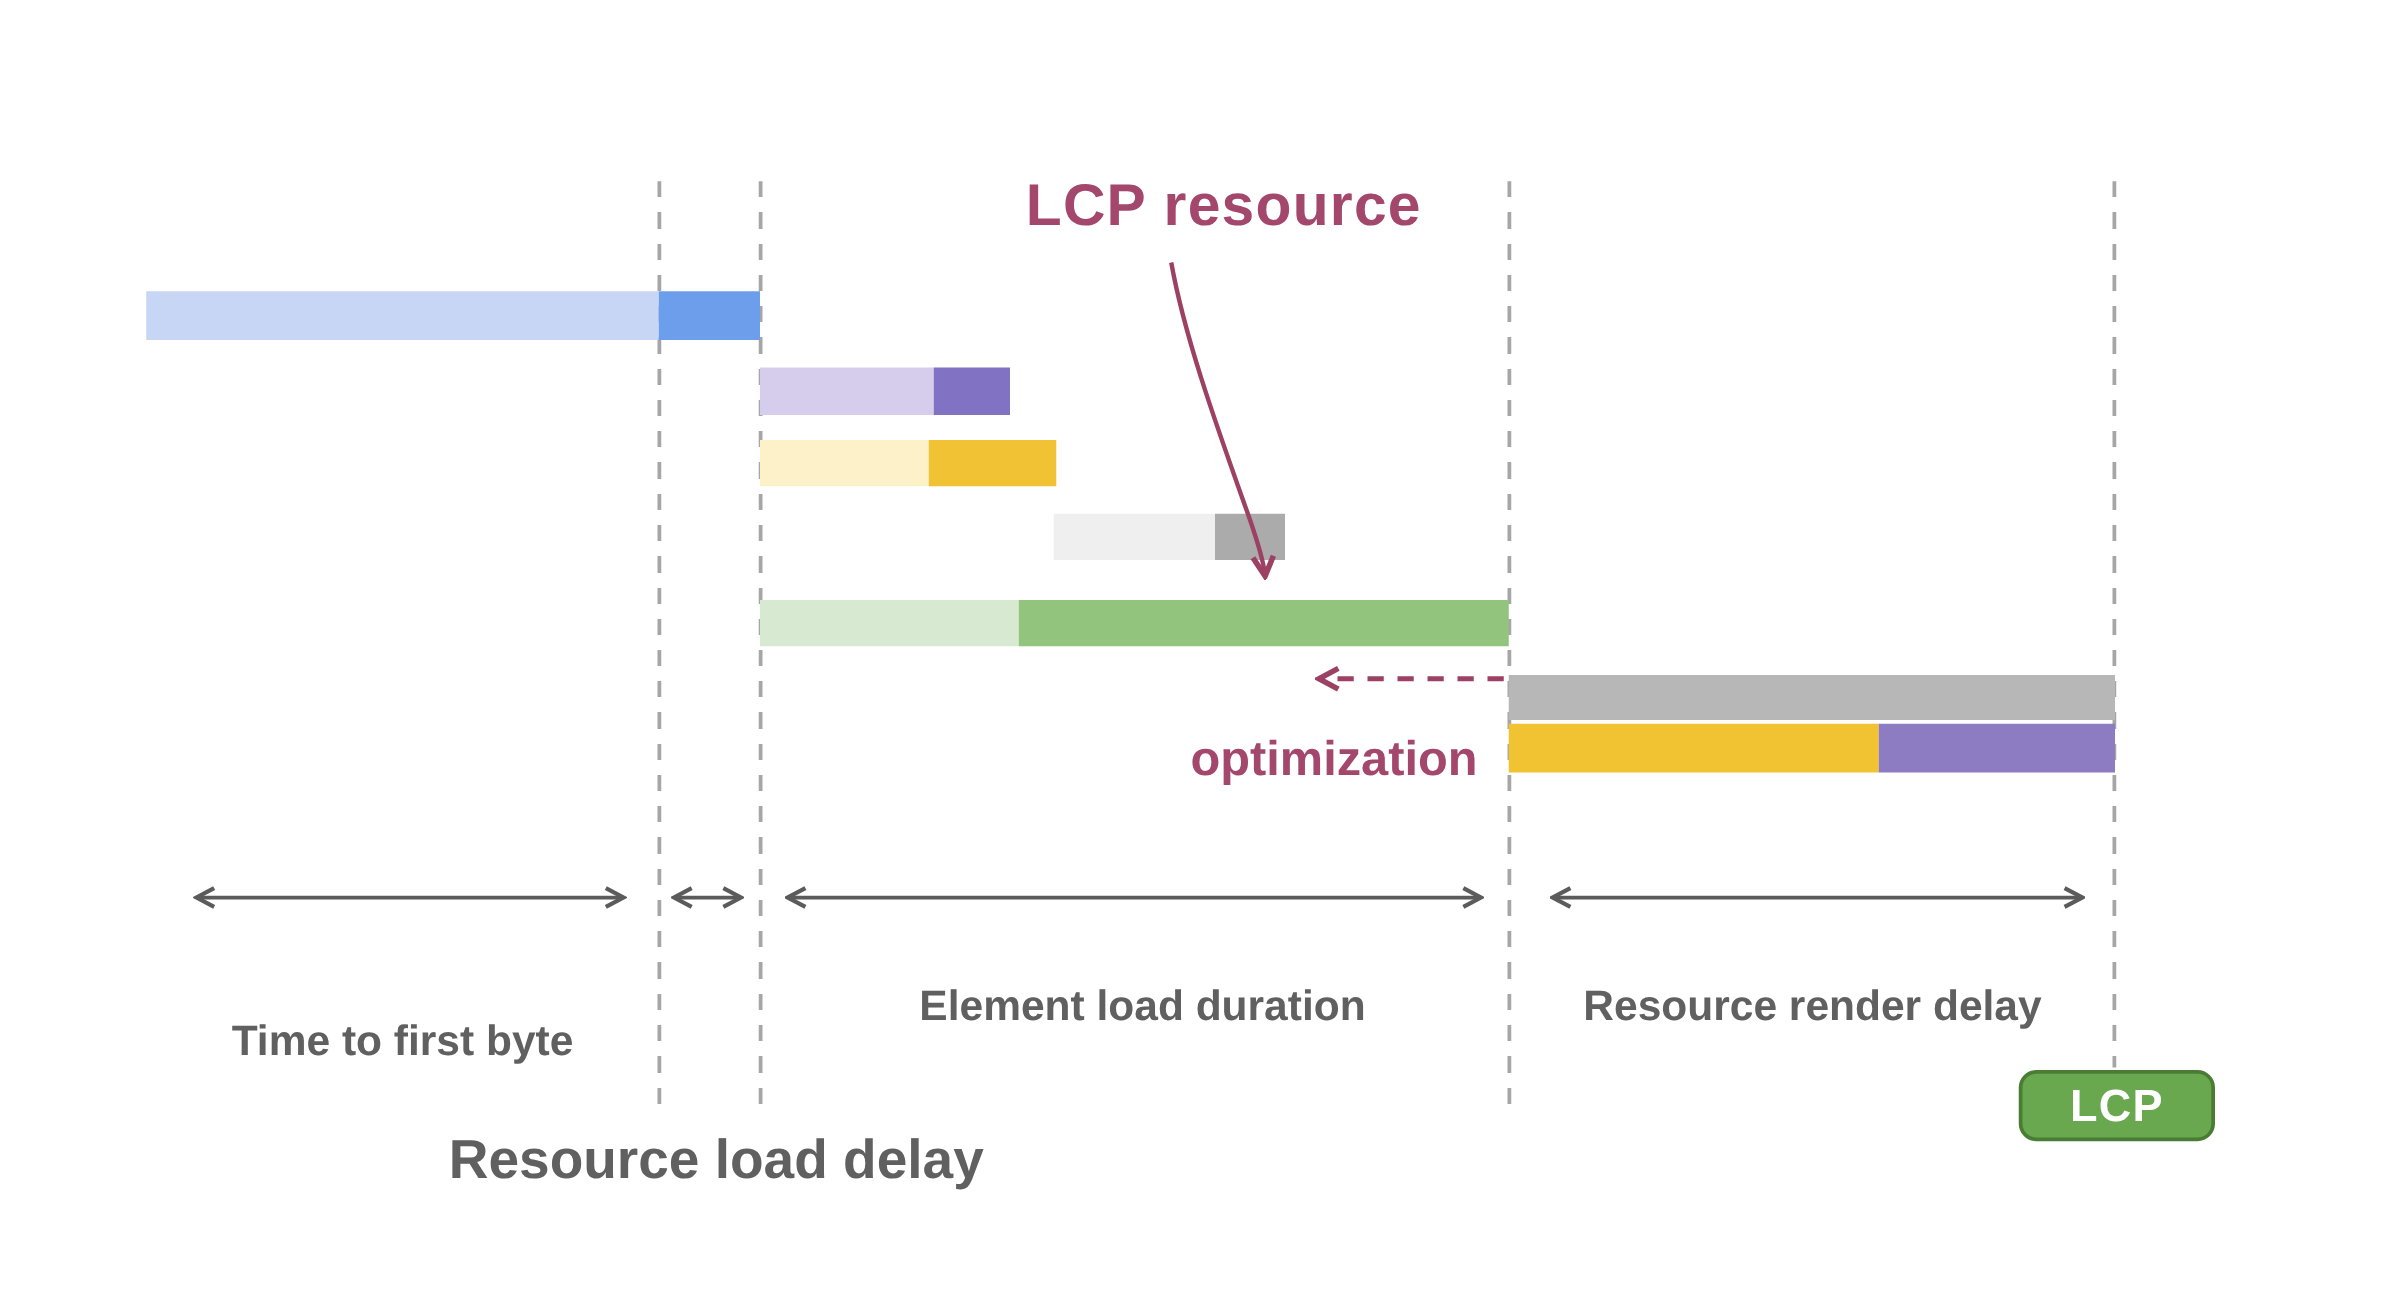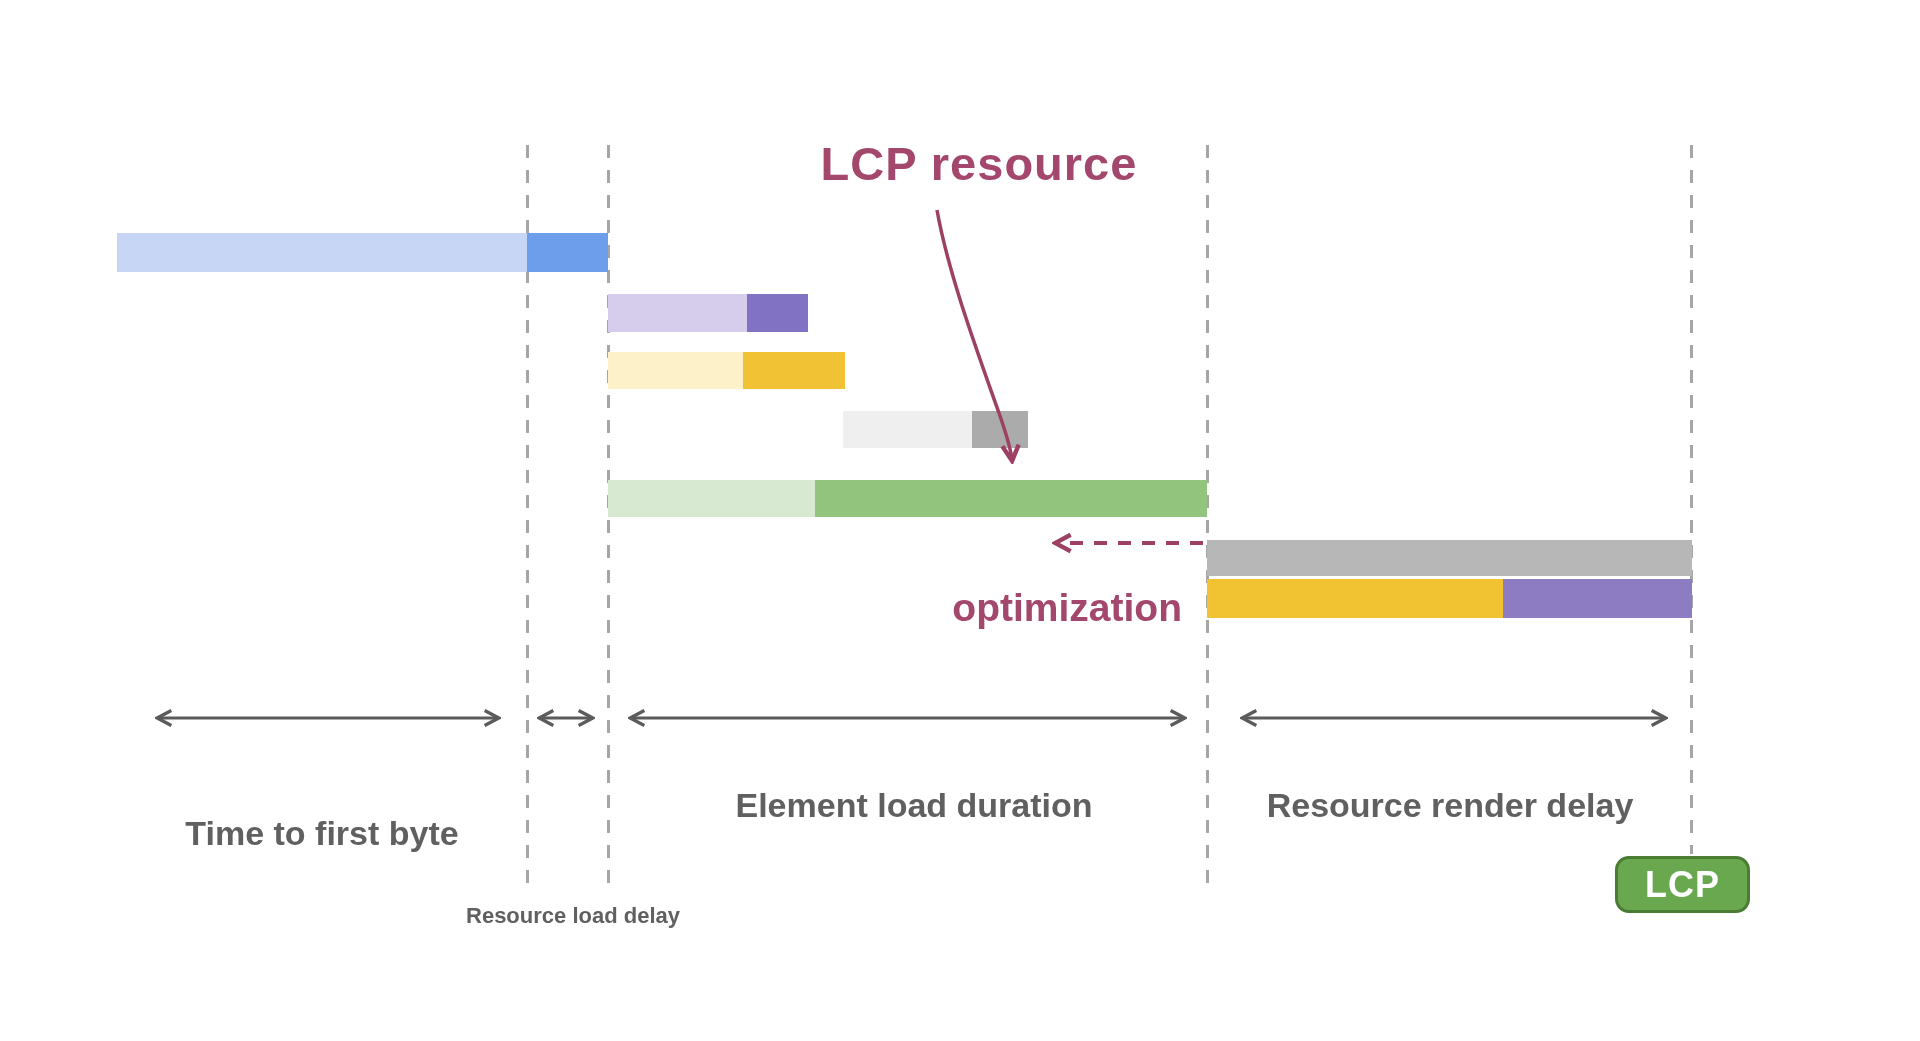--- a/index.html
+++ b/index.html
@@ -20,24 +20,24 @@
   }
   .phase-label{
     position:absolute;top:786px;transform:translateX(-50%);
     font-size:34px;font-weight:bold;color:var(--label-gray);white-space:nowrap;
   }
   .phase-label.ttfb{left:322px;margin-top:28px;}
   .phase-label.rldur{left:914px;}
   .phase-label.erd{left:1450px;}
   .rld-label{
     position:absolute;left:573px;top:903px;transform:translateX(-50%);
-    font-size:22px;font-weight:bold;color:var(--label-gray);white-space:nowrap;
+    font-size:44px;font-weight:bold;color:var(--label-gray);white-space:nowrap;
   }
   .lcp-badge{
-    position:absolute;left:1615px;top:856px;width:135px;height:57px;
+    position:absolute;left:1615px;top:856px;width:157px;height:57px;
     background:var(--badge-bg);border:3px solid var(--badge-border);border-radius:14px;
     box-sizing:border-box;display:flex;align-items:center;justify-content:center;
     font-size:36px;font-weight:bold;color:var(--badge-text);letter-spacing:1px;
   }
   svg.overlay{position:absolute;left:0;top:0;pointer-events:none;}
   .gray-arrow{stroke:var(--arrow-gray);stroke-width:3;fill:none;}
   .gray-arrow-head{stroke:var(--arrow-gray);stroke-width:2;fill:none;}
   .pink-stroke{stroke:var(--pink-stroke);fill:none;}
   .pink-head{stroke:var(--pink-stroke);stroke-width:2.4;fill:none;}
 </style>

